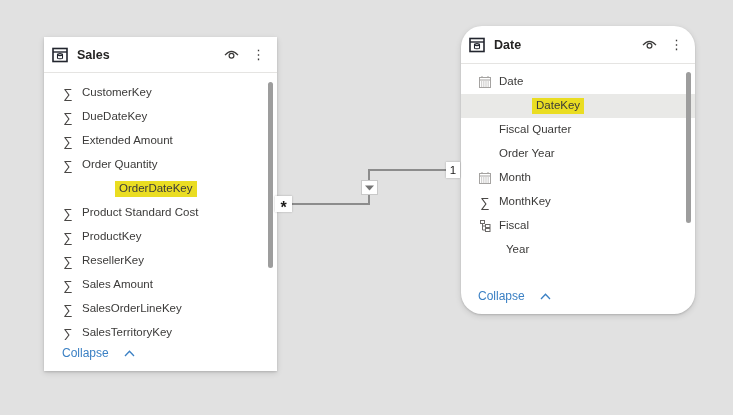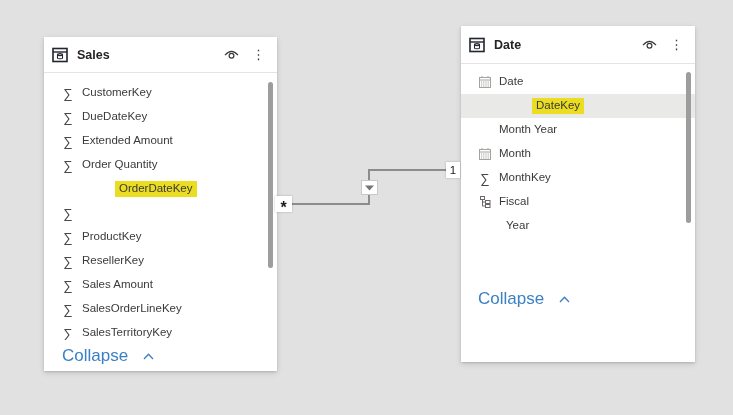--- a/index.html
+++ b/index.html
@@ -1,21 +1,21 @@
 <!DOCTYPE html>
 <html><head>
 <meta charset="utf-8">
 <style>
   html,body{margin:0;padding:0;}
   .canvas{position:relative;width:733px;height:415px;background:#e1e1e1;
           font-family:"Liberation Sans",sans-serif;overflow:hidden;padding-left:16px;}
   .card{position:absolute;background:#fff;
         box-shadow:0 1px 2px rgba(0,0,0,.14),0 2px 6px rgba(0,0,0,.12);}
   .card-sales{left:44px;top:37px;width:233px;height:334px;}
-  .card-date{left:461px;top:26px;width:234px;height:336px;}
+  .card-date{left:461px;top:26px;width:234px;height:288px;border-radius:21px;}
   .card-header{display:flex;align-items:center;border-bottom:1px solid #e5e4e2;
                padding:0 10px 0 8px;box-sizing:border-box;}
   .card-sales .card-header{height:36px;}
   .card-date .card-header{height:38px;}
   .card-title{font-size:12.5px;font-weight:700;color:#252423;margin-left:9px;flex:1;
               white-space:nowrap;}
   .eye-btn{margin-right:11px;display:flex;align-items:center;cursor:pointer;}
   .dots-btn{font-size:13px;color:#3b3a39;cursor:pointer;line-height:1;padding:0 2px;}
   .field-viewport{overflow:hidden;position:relative;}
   .card-sales .field-viewport{height:267px;}
@@ -25,21 +25,21 @@
   .field-row{display:flex;align-items:center;height:24px;padding-left:14px;
              font-size:11.5px;color:#3b3a39;white-space:nowrap;cursor:pointer;}
   .field-row.selected{background:#e9e9e7;}
   .f-icon{width:20px;min-width:20px;display:flex;justify-content:center;
           align-items:center;}
   .sigma-glyph{font-size:13px;color:#494745;line-height:1;}
   .f-label{padding:1.5px 4px;line-height:1.2;}
   .f-label.hl{background:#eadd22;margin-left:37px;}
   .f-label.indent{margin-left:7px;text-align:center;}
   .collapse-link{display:flex;align-items:center;gap:15px;color:#3b80c4;
-                 font-size:17px;cursor:pointer;width:max-content;}
+                 font-size:12px;cursor:pointer;width:max-content;}
   .card-sales .collapse-link{margin:6px 0 0 18px;}
   .card-date .collapse-link{margin:3px 0 0 17px;}
   .vscrollbar{position:absolute;width:5px;background:#9d9d9d;border-radius:3px;
               right:4px;cursor:grab;}
   .card-sales .vscrollbar{top:45px;height:186px;}
   .card-date .vscrollbar{top:46px;height:151px;}
   .rel-svg{position:absolute;left:0;top:0;}
   .badge{position:absolute;background:#fff;display:flex;align-items:center;
          justify-content:center;color:#1b1a19;
          box-shadow:0 0 2px rgba(0,0,0,.25);cursor:pointer;}
@@ -104,20 +104,21 @@
             <span class="f-label">Order Quantity</span>
           </div>
           <div class="field-row">
             <span class="f-icon"></span>
             <span class="f-label hl">OrderDateKey</span>
           </div>
           <div class="field-row">
             <span class="f-icon">
               <span class="sigma-glyph">∑</span>
             </span>
+            <span class="f-label">Product Standard Cost</span>
           </div>
           <div class="field-row">
             <span class="f-icon">
               <span class="sigma-glyph">∑</span>
             </span>
             <span class="f-label">ProductKey</span>
           </div>
           <div class="field-row">
             <span class="f-icon">
               <span class="sigma-glyph">∑</span>
@@ -189,21 +190,25 @@
               </svg>
             </span>
             <span class="f-label">Date</span>
           </div>
           <div class="field-row selected">
             <span class="f-icon"></span>
             <span class="f-label hl">DateKey</span>
           </div>
           <div class="field-row">
             <span class="f-icon"></span>
-            <span class="f-label">Month Year</span>
+            <span class="f-label">Fiscal Quarter</span>
+          </div>
+          <div class="field-row">
+            <span class="f-icon"></span>
+            <span class="f-label">Order Year</span>
           </div>
           <div class="field-row">
             <span class="f-icon">
               <svg width="12" height="12" viewBox="0 0 12 12">
                 <rect x="0.5" y="1.5" width="11" height="10" fill="none" stroke="#a5a3a1"></rect>
                 <line x1="0.5" y1="4" x2="11.5" y2="4" stroke="#a5a3a1"></line>
                 <line x1="3" y1="0" x2="3" y2="2" stroke="#a5a3a1"></line>
                 <line x1="9" y1="0" x2="9" y2="2" stroke="#a5a3a1"></line>
                 <line x1="2" y1="6" x2="10" y2="6" stroke="#a5a3a1" stroke-dasharray="1.2,1"></line>
                 <line x1="2" y1="8" x2="10" y2="8" stroke="#a5a3a1" stroke-dasharray="1.2,1"></line>

